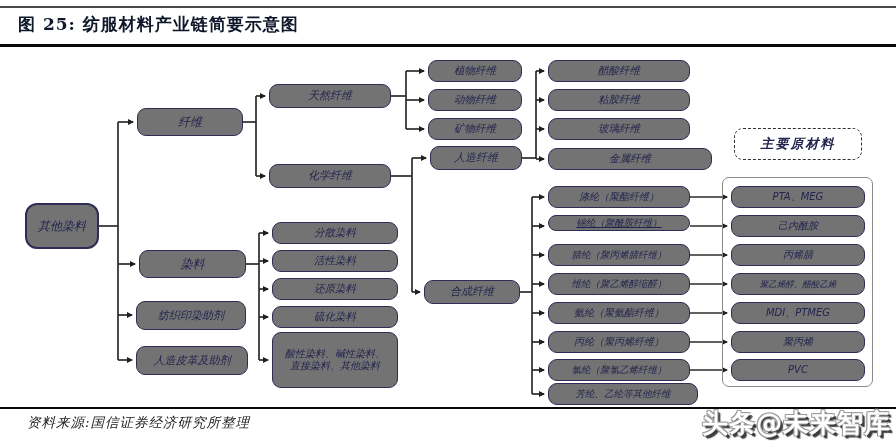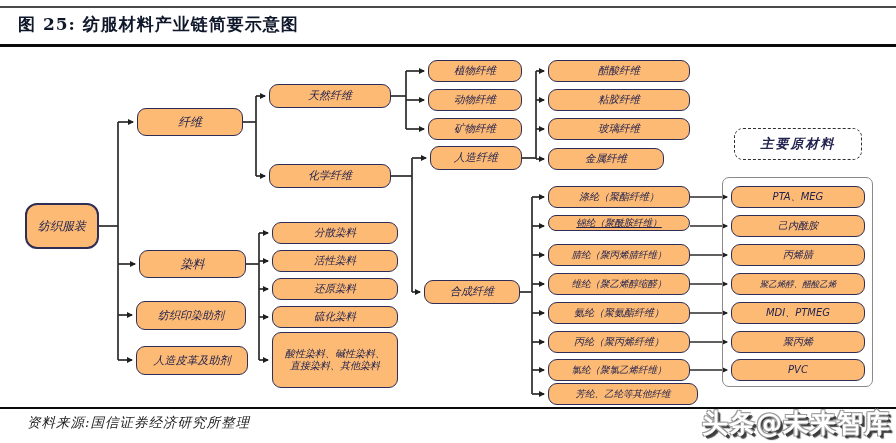--- a/index.html
+++ b/index.html
@@ -10,21 +10,21 @@
          letter-spacing:1px;font-family:"DejaVu Serif","Liberation Serif",serif;}
   .titlerule{position:absolute;left:0;top:44px;width:896px;height:2.5px;background:#0a0a0a;}
   .footrule{position:absolute;left:0;top:407px;width:896px;height:2px;background:#0a0a0a;}
   .source{position:absolute;left:27px;top:414px;font-size:13.5px;color:#1a1a1a;font-style:italic;
           font-family:"DejaVu Serif","Liberation Serif",serif;letter-spacing:1px;}
   .watermark{position:absolute;right:5px;top:406px;font-size:26px;font-weight:bold;color:#ffffff;
              letter-spacing:1px;
              text-shadow:-1px -1px 0 #9a9a9a,1px -1px 0 #9a9a9a,-1px 1px 0 #9a9a9a,
                          2px 2px 0 #3c3c3c,3px 3px 1px #4a4a4a;}
   svg.wires{position:absolute;left:0;top:0;z-index:1;}
-  .node{position:absolute;box-sizing:border-box;background:#fdba74;border:1.4px solid #2d2d55;
+  .node{position:absolute;box-sizing:border-box;background:#737373;border:1.4px solid #2d2d55;
         border-radius:9px;display:flex;align-items:center;justify-content:center;text-align:center;
         font-style:italic;color:#23234f;line-height:1.25;padding:0 2px;z-index:2;}
   .node.root{border-width:2px;border-radius:12px;}
   .node.dashed{border:1.7px dashed #2f2f2f;background:#ffffff;border-radius:9px;font-weight:bold;
                letter-spacing:2px;}
   .groupbox{position:absolute;box-sizing:border-box;border:1.5px solid #8a8a8a;border-radius:7px;
             background:transparent;z-index:1;}
 </style>
 </head>
 <body>
@@ -95,40 +95,40 @@
       <path d="M690,197 H727" marker-end="url(#arr)"></path>
       <path d="M690,226 H727" marker-end="url(#arr)"></path>
       <path d="M690,255 H727" marker-end="url(#arr)"></path>
       <path d="M690,284 H727" marker-end="url(#arr)"></path>
       <path d="M690,313 H727" marker-end="url(#arr)"></path>
       <path d="M690,342 H727" marker-end="url(#arr)"></path>
       <path d="M690,370 H727" marker-end="url(#arr)"></path>
     </g>
   </svg>
 
-  <div class="node root" style="left:25px;top:203px;width:74px;height:46px;font-size:12px;">纺织服装</div>
+  <div class="node root" style="left:25px;top:203px;width:74px;height:46px;font-size:12px;">其他染料</div>
 
   <div class="node" style="left:137px;top:108px;width:106px;height:28px;font-size:12px;">纤维</div>
   <div class="node" style="left:139px;top:250px;width:107px;height:28px;font-size:12px;">染料</div>
   <div class="node" style="left:136px;top:301px;width:110px;height:29px;font-size:11px;">纺织印染助剂</div>
   <div class="node" style="left:136px;top:346px;width:112px;height:29px;font-size:11px;">人造皮革及助剂</div>
 
   <div class="node" style="left:269px;top:84px;width:122px;height:24px;font-size:11px;">天然纤维</div>
   <div class="node" style="left:269px;top:164px;width:122px;height:24px;font-size:11px;">化学纤维</div>
 
   <div class="node" style="left:428px;top:60px;width:94px;height:22px;font-size:10.5px;">植物纤维</div>
   <div class="node" style="left:428px;top:89px;width:94px;height:22px;font-size:10.5px;">动物纤维</div>
   <div class="node" style="left:428px;top:118px;width:94px;height:22px;font-size:10.5px;">矿物纤维</div>
   <div class="node" style="left:430px;top:146px;width:92px;height:24px;font-size:11px;">人造纤维</div>
   <div class="node" style="left:424px;top:280px;width:96px;height:24px;font-size:11px;">合成纤维</div>
 
   <div class="node" style="left:548px;top:60px;width:142px;height:22px;font-size:10.5px;">醋酸纤维</div>
   <div class="node" style="left:548px;top:89px;width:142px;height:22px;font-size:10.5px;">粘胶纤维</div>
   <div class="node" style="left:548px;top:118px;width:142px;height:22px;font-size:10.5px;">玻璃纤维</div>
-  <div class="node" style="left:548px;top:148px;width:116px;height:22px;font-size:10.5px;text-align:right;">金属纤维</div>
+  <div class="node" style="left:548px;top:148px;width:164px;height:22px;font-size:10.5px;text-align:right;">金属纤维</div>
 
   <div class="node" style="left:548px;top:186px;width:142px;height:22px;font-size:10px;">涤纶（聚酯纤维）</div>
   <div class="node" style="left:548px;top:215px;width:142px;height:16px;font-size:9.5px;text-decoration:underline;">锦纶（聚酰胺纤维）</div>
   <div class="node" style="left:548px;top:244px;width:142px;height:22px;font-size:9.5px;">腈纶（聚丙烯腈纤维）</div>
   <div class="node" style="left:548px;top:273px;width:142px;height:22px;font-size:9.5px;">维纶（聚乙烯醇缩醛）</div>
   <div class="node" style="left:548px;top:302px;width:142px;height:22px;font-size:10px;">氨纶（聚氨酯纤维）</div>
   <div class="node" style="left:548px;top:331px;width:142px;height:22px;font-size:10px;">丙纶（聚丙烯纤维）</div>
   <div class="node" style="left:548px;top:359px;width:142px;height:22px;font-size:9.5px;">氯纶（聚氯乙烯纤维）</div>
   <div class="node" style="left:548px;top:383px;width:150px;height:22px;font-size:9.5px;">芳纶、乙纶等其他纤维</div>
 

